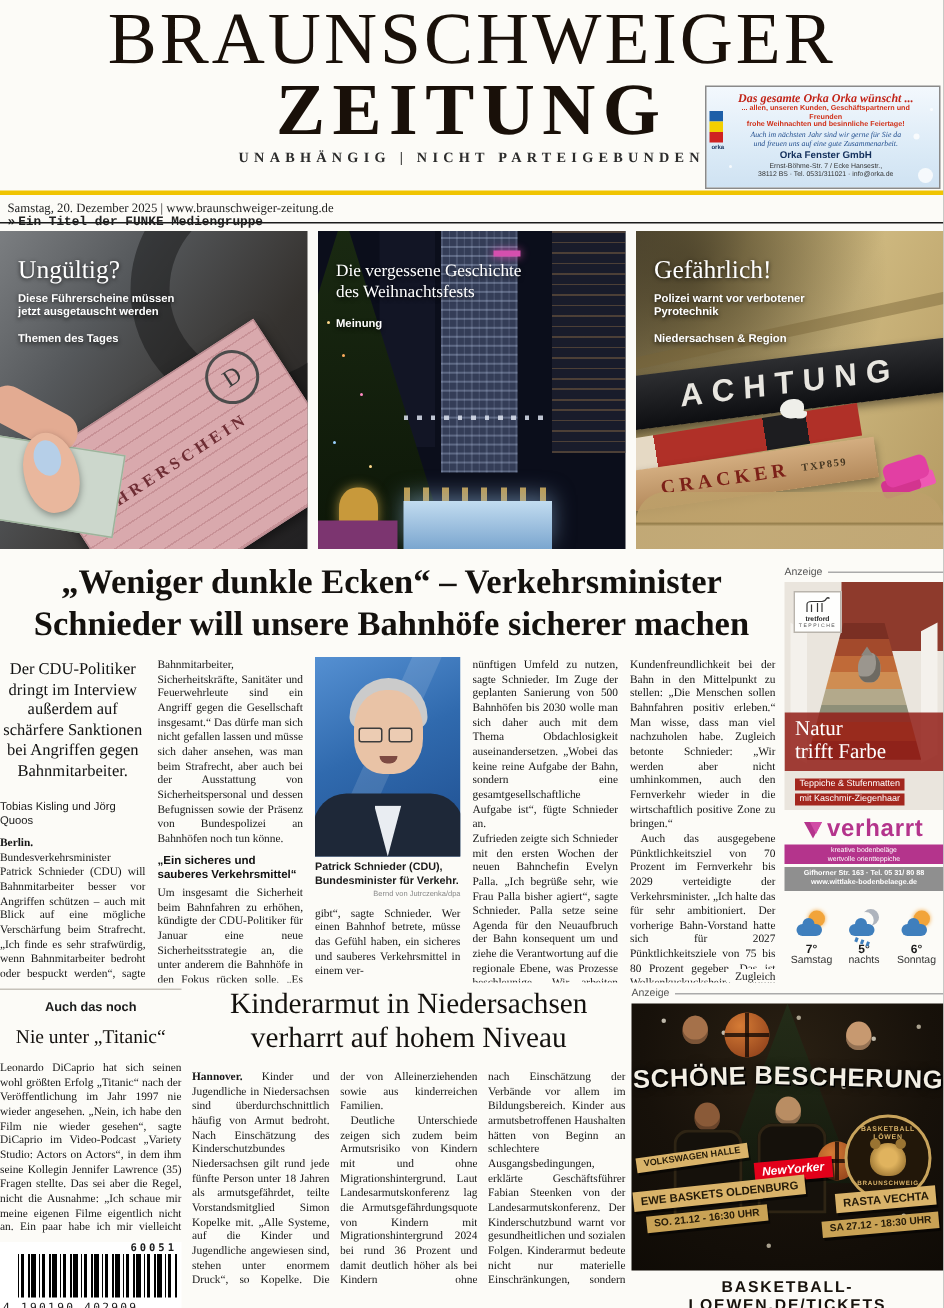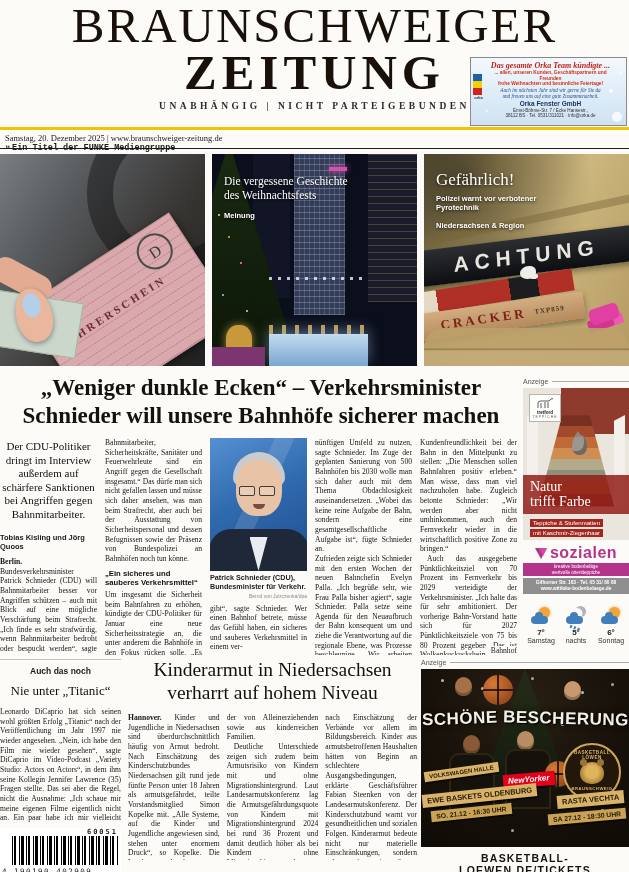--- a/index.html
+++ b/index.html
@@ -86,21 +86,21 @@
   .t3 .cracker { color:#7c2018; font-weight:bold; font-size:13px; letter-spacing:3px; }
   .t3 .code { color:#453722; font-size:7px; font-weight:bold; letter-spacing:1px; }
   .t3 .fuse { position:absolute; right:10px; top:152px; width:30px; height:16px; background:#e23fa3; border-radius:5px; transform:rotate(-18deg); box-shadow:-6px 8px 0 -2px #d3348f, 5px 9px 0 -3px #ef58b5; }
   .t3 .fingerrow { position:absolute; bottom:-6px; left:0; right:0; height:44px; background:linear-gradient(180deg,#bda06a 0 45%, #8f7846 48%, #c2a977 52%); border-radius:20px 20px 0 0; opacity:.9; }
 
   
   .lead-headline { position:absolute; top:374px; left:2px; width:518px; text-align:center; font-size:23px; line-height:27.5px; color:#14110e; }
   .lead-cols { position:absolute; top:438px; left:0; width:517px; height:217px; display:flex; gap:8px; }
   .lead-cols .col { flex:1; position:relative; overflow:hidden; }
   .standfirst { font-size:11px; line-height:13.5px; text-align:center; color:#111; padding:2px 1px 0; }
-  .byline { font-family:"Liberation Sans",sans-serif; font-weight:bold; font-size:7.5px; margin:12px 0 6px; }
+  .byline { font-family:"Liberation Sans",sans-serif; font-weight:normal; font-size:7.5px; margin:12px 0 6px; }
   .body { font-size:7.6px; line-height:9.65px; text-align:justify; color:#151515; }
   .body .city { font-weight:bold; }
   .body.indent { text-indent:7px; }
   .subhead { font-family:"Liberation Sans",sans-serif; font-weight:bold; font-size:7.7px; line-height:9.2px; margin:5px 0 3px; color:#111; }
   .section-tag { position:absolute; bottom:0; right:0; font-size:7.6px; background:#fcfbf7; padding-left:6px; color:#222; }
 
   
   .photo { position:relative; height:133px; background:linear-gradient(155deg,#5590d2 0%,#306aae 45%,#1e4d8e 100%); overflow:hidden; }
   .photo .streak { position:absolute; top:-20px; left:30px; width:18px; height:200px; background:rgba(255,255,255,.12); transform:rotate(24deg); }
   .photo .hair { position:absolute; top:14px; left:50%; width:52px; height:34px; margin-left:-26px; background:#cbcbcb; border-radius:26px 26px 8px 8px; }
@@ -212,21 +212,21 @@
 
 <div class="page">
 
   <div class="masthead">
     <div class="mast-t1">BRAUNSCHWEIGER</div>
     <div class="mast-t2">ZEITUNG</div>
     <div class="mast-motto">UNABHÄNGIG | NICHT PARTEIGEBUNDEN</div>
   </div>
 
   <div class="orka">
-    <div class="scriptline">Das gesamte Orka Team kündigte ...</div>
+    <div class="scriptline">Das gesamte Orka Orka wünscht ...</div>
     <div class="redline">... allen, unseren Kunden, Geschäftspartnern und Freunden</div>
     <div class="redline">frohe Weihnachten und besinnliche Feiertage!</div>
     <div class="blueline">Auch im nächsten Jahr sind wir gerne für Sie da</div>
     <div class="blueline">und freuen uns auf eine gute Zusammenarbeit.</div>
     <div class="company">Orka Fenster GmbH</div>
     <div class="addr">Ernst-Böhme-Str. 7 / Ecke Hansestr.,</div>
     <div class="addr">38112 BS · Tel. 0531/311021 · info@orka.de</div>
     <div class="orka-logo">
       <div class="sq b"></div>
         <div class="sq y"></div>
@@ -251,20 +251,25 @@
       <div class="wheel"></div>
       <div class="license">
         <div class="lic-word">FÜHRERSCHEIN</div>
         <div class="stamp">D</div>
       </div>
       <div class="newcard"></div>
       <div class="finger"></div>
       <div class="thumb">
           <div class="nail"></div>
         </div>
+      <div class="t-overlay">
+        <div class="t-head">Ungültig?</div>
+        <div class="t-deck">Diese Führerscheine müssen jetzt ausgetauscht werden</div>
+        <div class="t-sec">Themen des Tages</div>
+      </div>
     </div>
 
     <div class="teaser t2">
       <div class="bld-l"></div>
       <div class="bld-c"></div>
       <div class="bld-r"></div>
       <div class="sign"></div>
       <div class="tree"></div>
       <div class="tree-lights"></div>
       <div class="flags"></div>
@@ -327,21 +332,21 @@
       <div class="credit">Bernd von Jutrczenka/dpa</div>
       <p class="body photo-col-body">gibt“, sagte Schnieder. Wer einen Bahnhof betrete, müsse das Gefühl haben, ein sicheres und sauberes Verkehrsmittel in einem ver-</p>
     </div>
     <div class="col">
       <p class="body">nünftigen Umfeld zu nutzen, sagte Schnieder. Im Zuge der geplanten Sanierung von 500 Bahnhöfen bis 2030 wolle man sich daher auch mit dem Thema Obdachlosigkeit auseinandersetzen. „Wobei das keine reine Aufgabe der Bahn, sondern eine gesamtgesellschaftliche Aufgabe ist“, fügte Schnieder an.</p>
       <p class="body">Zufrieden zeigte sich Schnieder mit den ersten Wochen der neuen Bahnchefin Evelyn Palla. „Ich begrüße sehr, wie Frau Palla bisher agiert“, sagte Schnieder. Palla setze seine Agenda für den Neuaufbruch der Bahn konsequent um und ziehe die Verantwortung auf die regionale Ebene, was Prozesse beschleunige. „Wir arbeiten eng und auf der gleichen Wellenlänge zusammen“, so der Verkehrsminister. Es gehe nun darum, die</p>
     </div>
     <div class="col">
       <p class="body">Kundenfreundlichkeit bei der Bahn in den Mittelpunkt zu stellen: „Die Menschen sollen Bahnfahren positiv erleben.“ Man wisse, dass man viel nachzuholen habe. Zugleich betonte Schnieder: „Wir werden aber nicht umhinkommen, auch den Fernverkehr wieder in die wirtschaftlich positive Zone zu bringen.“</p>
       <p class="body indent">Auch das ausgegebene Pünktlichkeitsziel von 70 Prozent im Fernverkehr bis 2029 verteidigte der Verkehrsminister. „Ich halte das für sehr ambitioniert. Der vorherige Bahn-Vorstand hatte sich für 2027 Pünktlichkeitsziele von 75 bis 80 Prozent gegeben. Das ist Wolkenkuckucksheim, völlig unrealistisch. Wir schaffen derzeit nicht einmal 60 Prozent.“ Jetzt würden die Sanierungen mit den Baustellen kommen, daher sei es besser, realistische Ziele zu nennen.</p>
-      <div class="section-tag">Bahnhof</div>
+      <div class="section-tag">Zugleich</div>
     </div>
   </div>
 
   <div class="rail">
     <div class="ad-label">Anzeige</div>
 
     <div class="tretford">
       <div class="redwall"></div>
       <div class="rail-l"></div>
         <div class="rail-r"></div>
@@ -360,21 +365,21 @@
       </div>
       <div class="chips">
         <div class="chip">Teppiche &amp; Stufenmatten</div>
         <div class="chip">mit Kaschmir-Ziegenhaar</div>
       </div>
     </div>
 
     <div class="wittlake">
       <div class="wit-row">
         <span class="wit-mark"></span>
-        <span class="wit-brand">sozialen</span>
+        <span class="wit-brand">verharrt</span>
       </div>
       <div class="wit-tag">
         <div>kreative bodenbeläge</div>
         <div>wertvolle orientteppiche</div>
       </div>
       <div class="wit-addr">
         <div>Gifhorner Str. 163 · Tel. 05 31/ 80 88</div>
         <div>www.wittlake-bodenbelaege.de</div>
       </div>
     </div>

